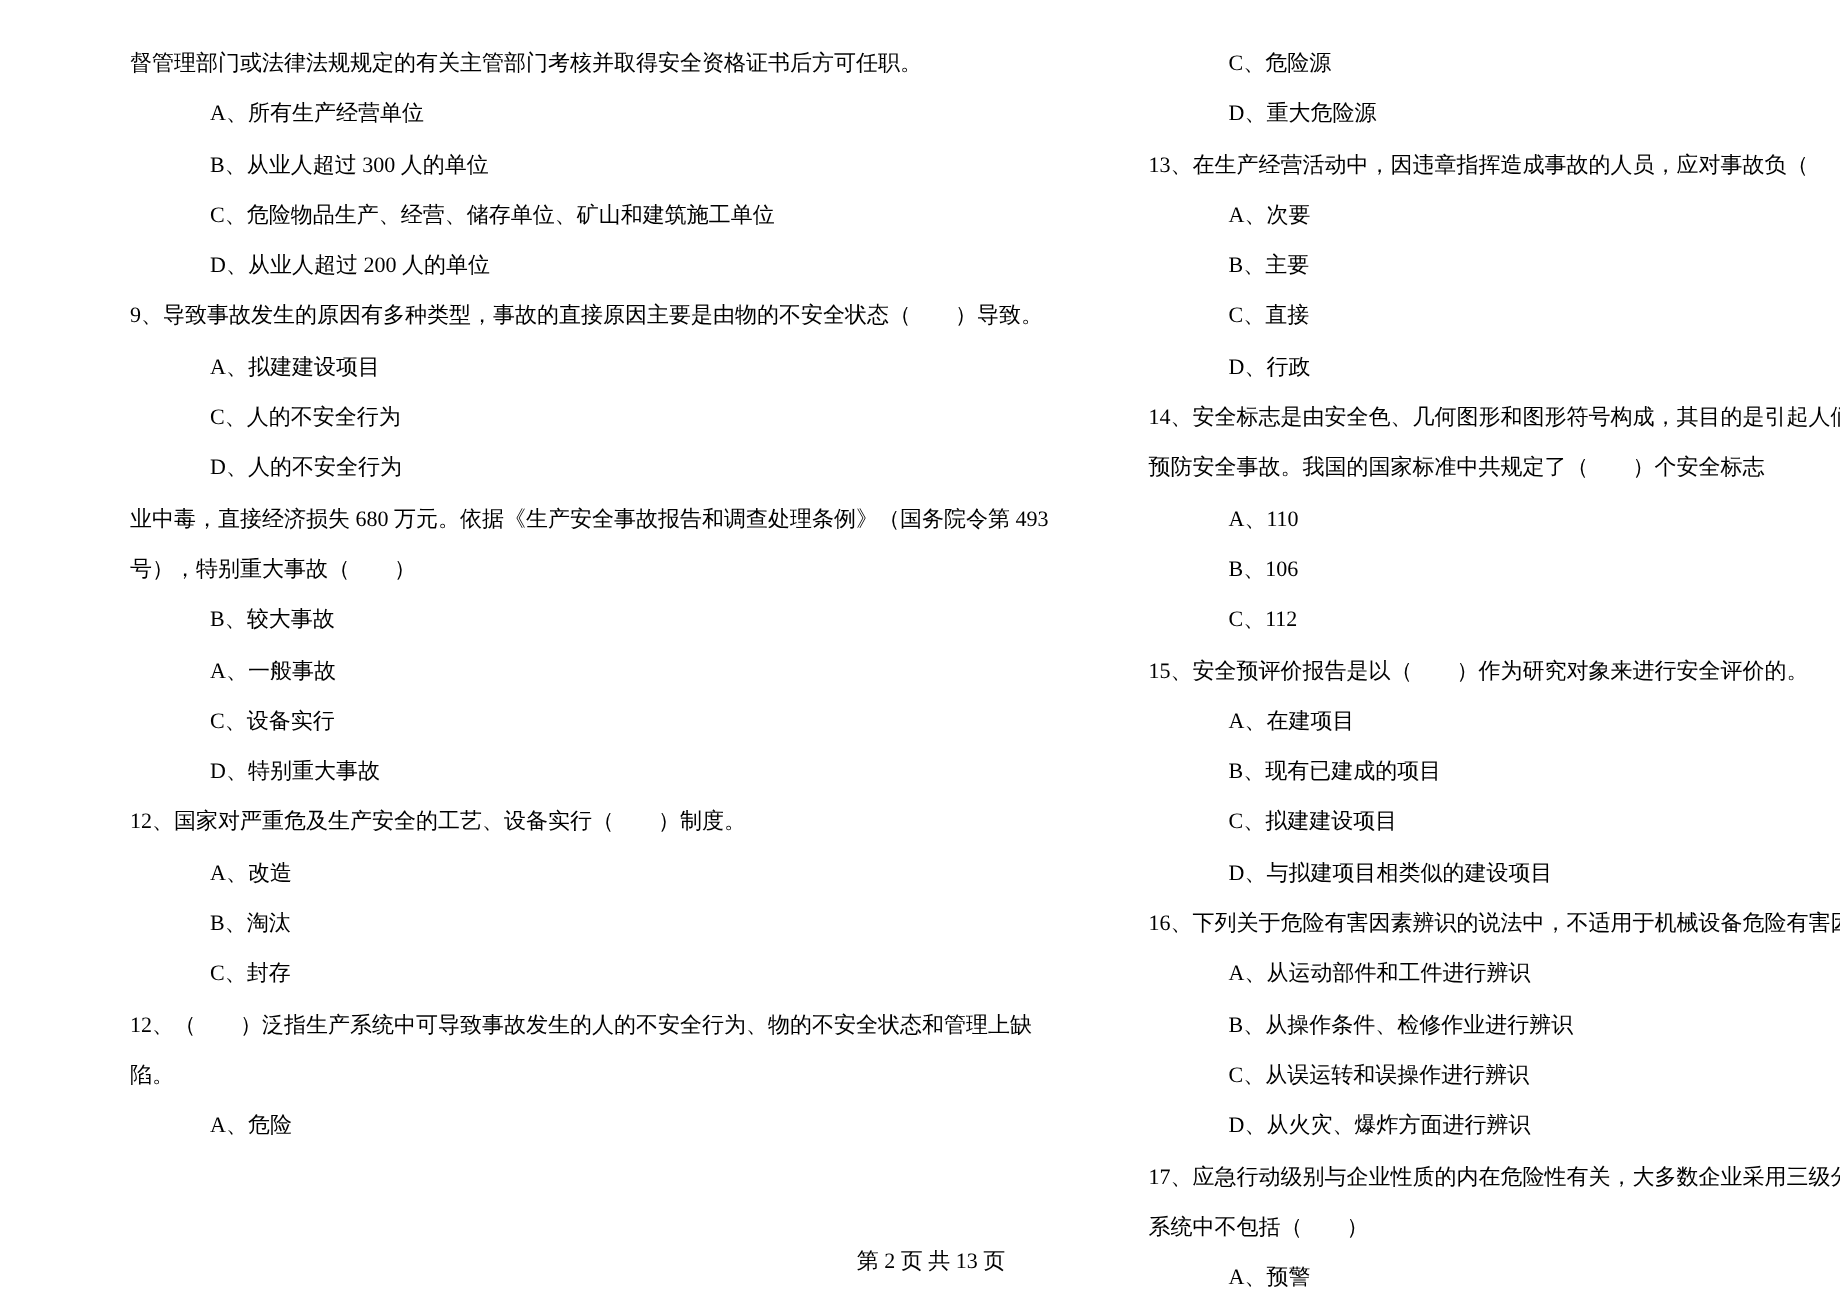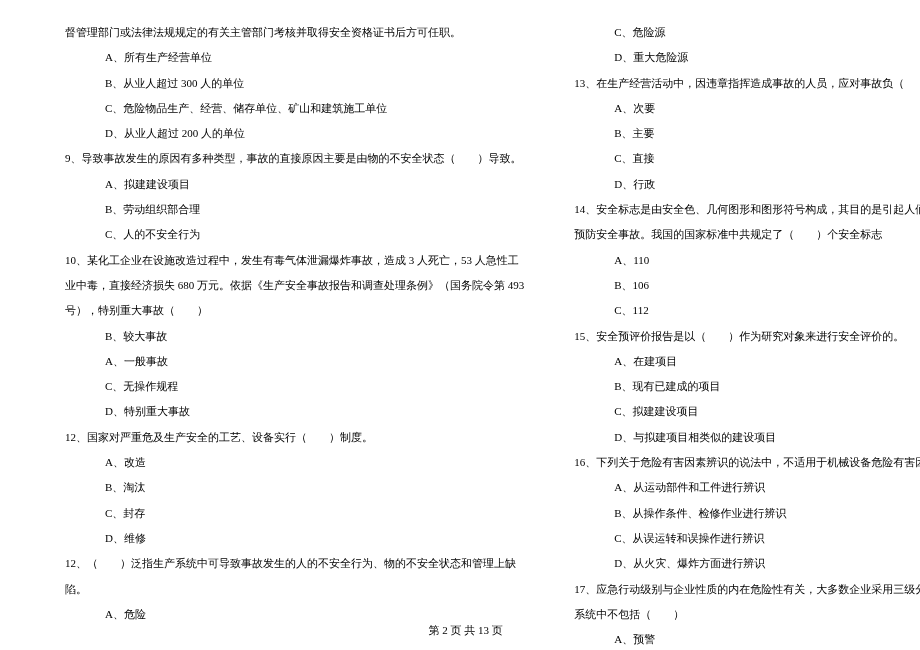--- a/index.html
+++ b/index.html
@@ -45,34 +45,32 @@
 
 <div class="page-content">
   <div class="column">
     <div class="line">督管理部门或法律法规规定的有关主管部门考核并取得安全资格证书后方可任职。</div>
     <div class="line indent-2">A、所有生产经营单位</div>
     <div class="line indent-2">B、从业人超过 300 人的单位</div>
     <div class="line indent-2">C、危险物品生产、经营、储存单位、矿山和建筑施工单位</div>
     <div class="line indent-2">D、从业人超过 200 人的单位</div>
     <div class="line">9、导致事故发生的原因有多种类型，事故的直接原因主要是由物的不安全状态（　　）导致。</div>
     <div class="line indent-2">A、拟建建设项目</div>
-    <div class="line indent-2">B、劳动组织部合理</div>
     <div class="line indent-2">C、人的不安全行为</div>
-    <div class="line">10、某化工企业在设施改造过程中，发生有毒气体泄漏爆炸事故，造成 3 人死亡，53 人急性工</div>
+    <div class="line indent-2">D、人的不安全行为</div>
     <div class="line">业中毒，直接经济损失 680 万元。依据《生产安全事故报告和调查处理条例》（国务院令第 493</div>
     <div class="line">号），特别重大事故（　　）</div>
     <div class="line indent-2">B、较大事故</div>
     <div class="line indent-2">A、一般事故</div>
-    <div class="line indent-2">C、无操作规程</div>
+    <div class="line indent-2">C、设备实行</div>
     <div class="line indent-2">D、特别重大事故</div>
     <div class="line">12、国家对严重危及生产安全的工艺、设备实行（　　）制度。</div>
     <div class="line indent-2">A、改造</div>
     <div class="line indent-2">B、淘汰</div>
     <div class="line indent-2">C、封存</div>
-    <div class="line indent-2">D、维修</div>
     <div class="line">12、（　　）泛指生产系统中可导致事故发生的人的不安全行为、物的不安全状态和管理上缺</div>
     <div class="line">陷。</div>
     <div class="line indent-2">A、危险</div>
 
   </div>
 
   <div class="column">
     <div class="line indent-2">C、危险源</div>
     <div class="line indent-2">D、重大危险源</div>
     <div class="line">13、在生产经营活动中，因违章指挥造成事故的人员，应对事故负（　　）责任。</div>

